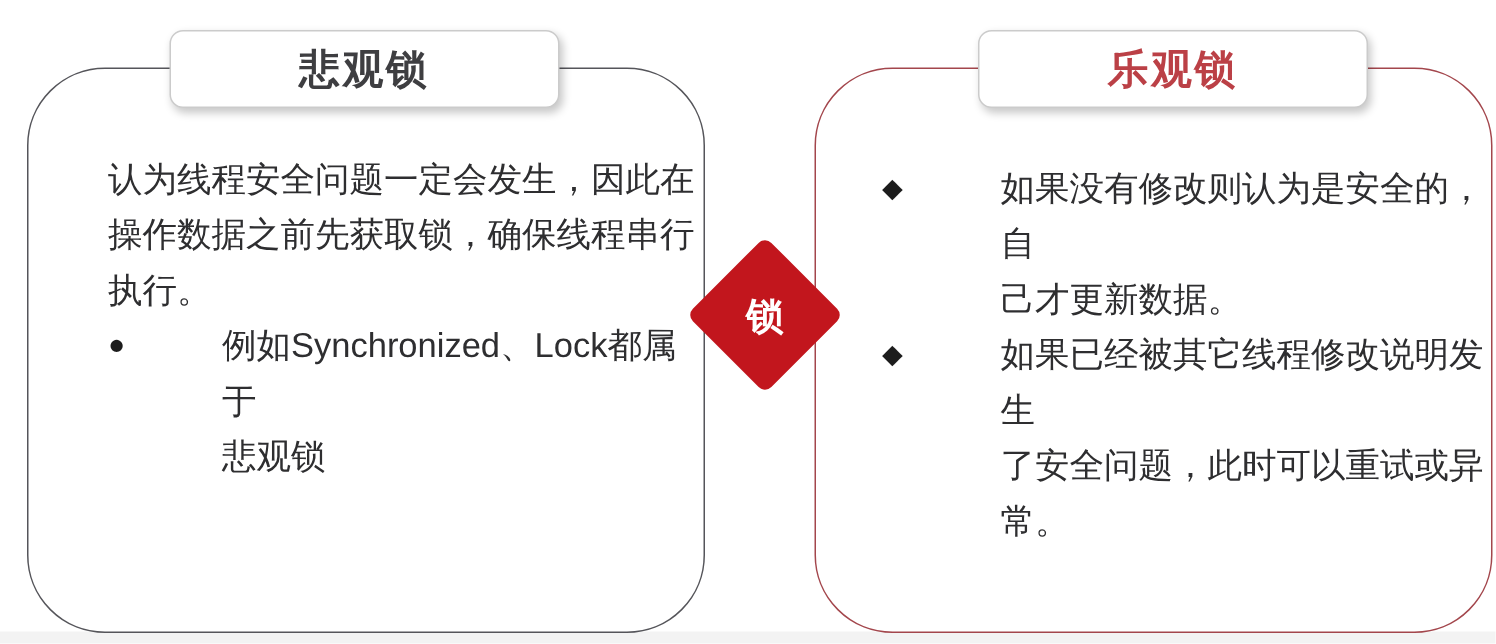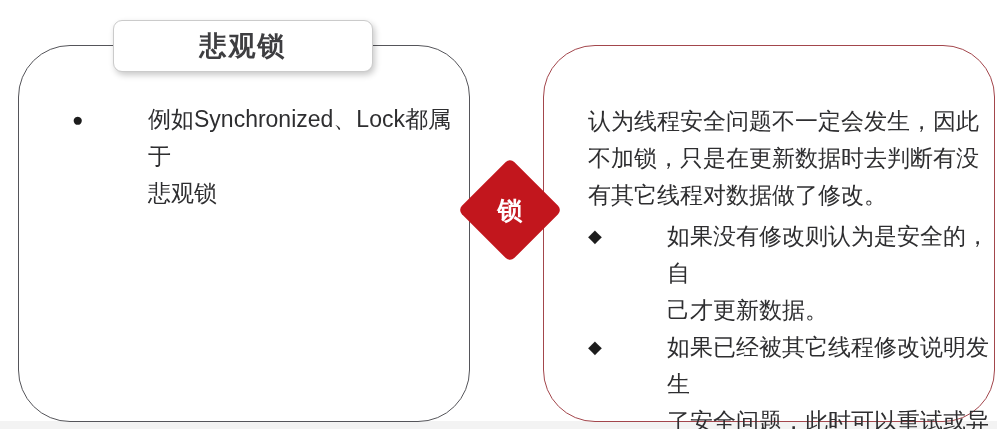--- a/index.html
+++ b/index.html
@@ -123,34 +123,37 @@
 
 <div class="stage">
 
   <div class="bottom-strip"></div>
 
   <div class="panel pessimistic"></div>
   <div class="title-chip pessimistic">
     <span>悲观锁</span>
   </div>
   <div class="content pessimistic">
+    <p>认为线程安全问题一定会发生，因此在
+操作数据之前先获取锁，确保线程串行
+执行。</p>
     <ul>
       <li>
         <span class="marker">●</span>
         <span class="btext">例如Synchronized、Lock都属于
 悲观锁</span>
       </li>
     </ul>
   </div>
 
   <div class="panel optimistic"></div>
+  <div class="title-chip optimistic">
+    <span>乐观锁</span>
+  </div>
   <div class="content optimistic">
-    <p>认为线程安全问题不一定会发生，因此
-不加锁，只是在更新数据时去判断有没
-有其它线程对数据做了修改。</p>
     <ul>
       <li>
         <span class="marker">◆</span>
         <span class="btext">如果没有修改则认为是安全的，自
 己才更新数据。</span>
       </li>
       <li>
         <span class="marker">◆</span>
         <span class="btext">如果已经被其它线程修改说明发生
 了安全问题，此时可以重试或异常。</span>

